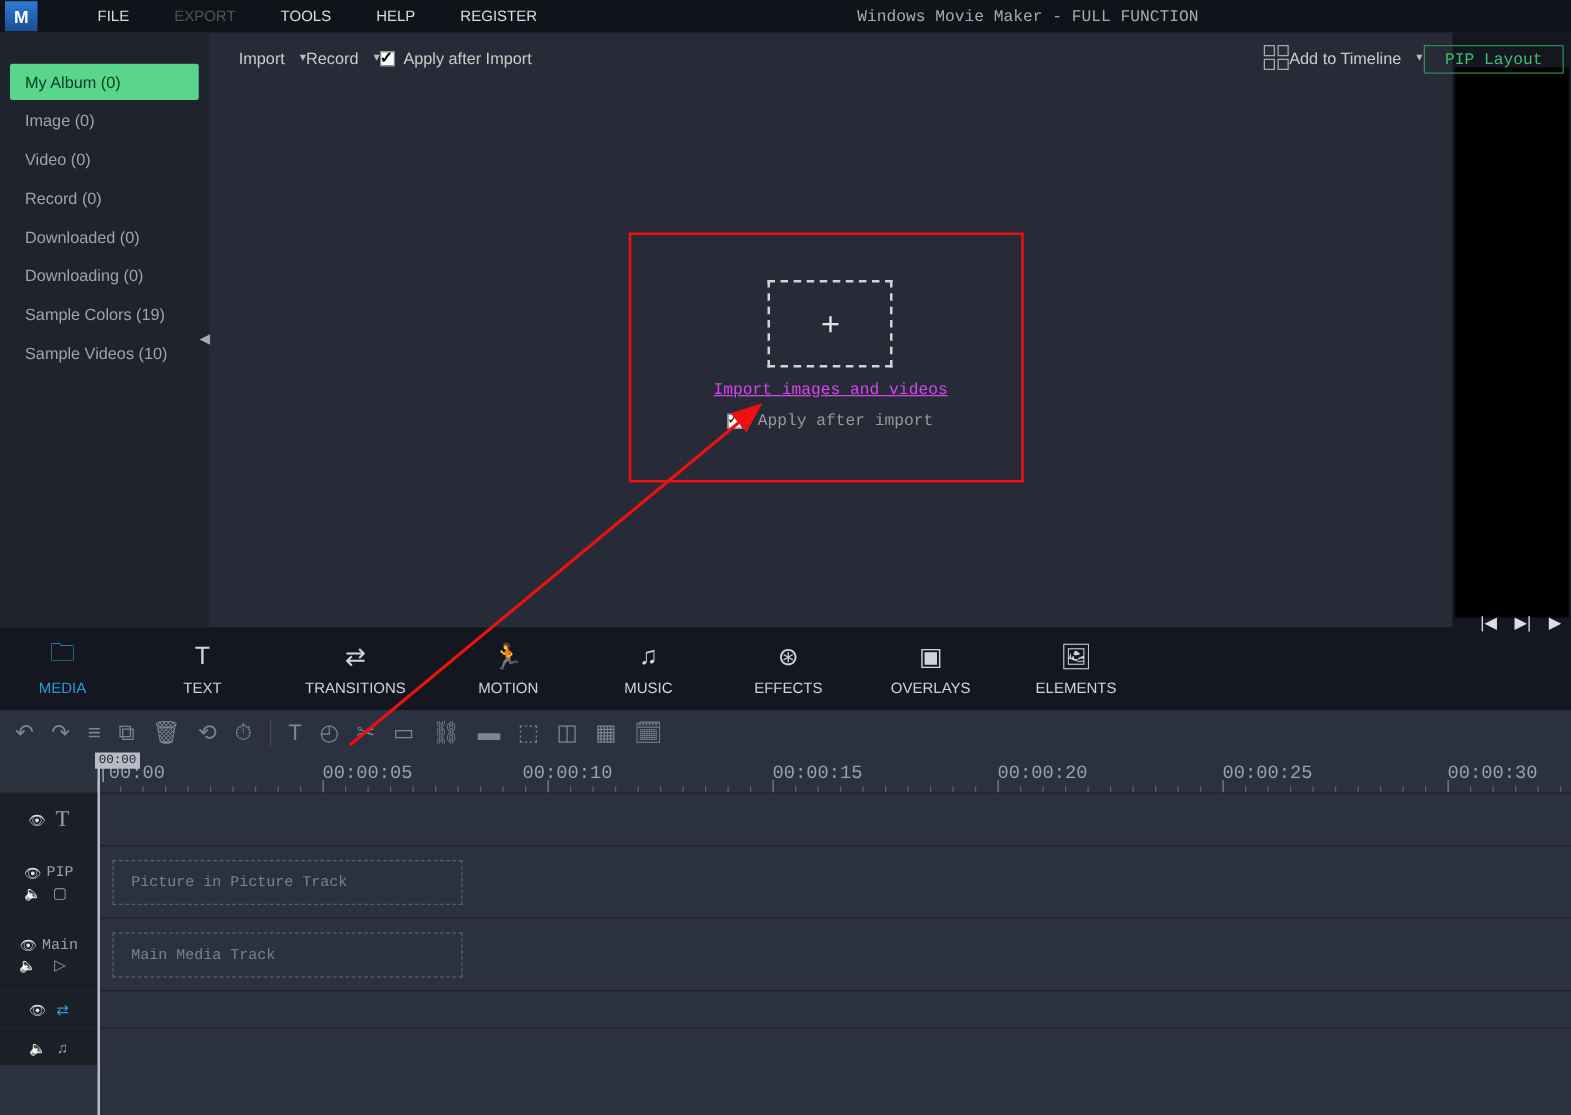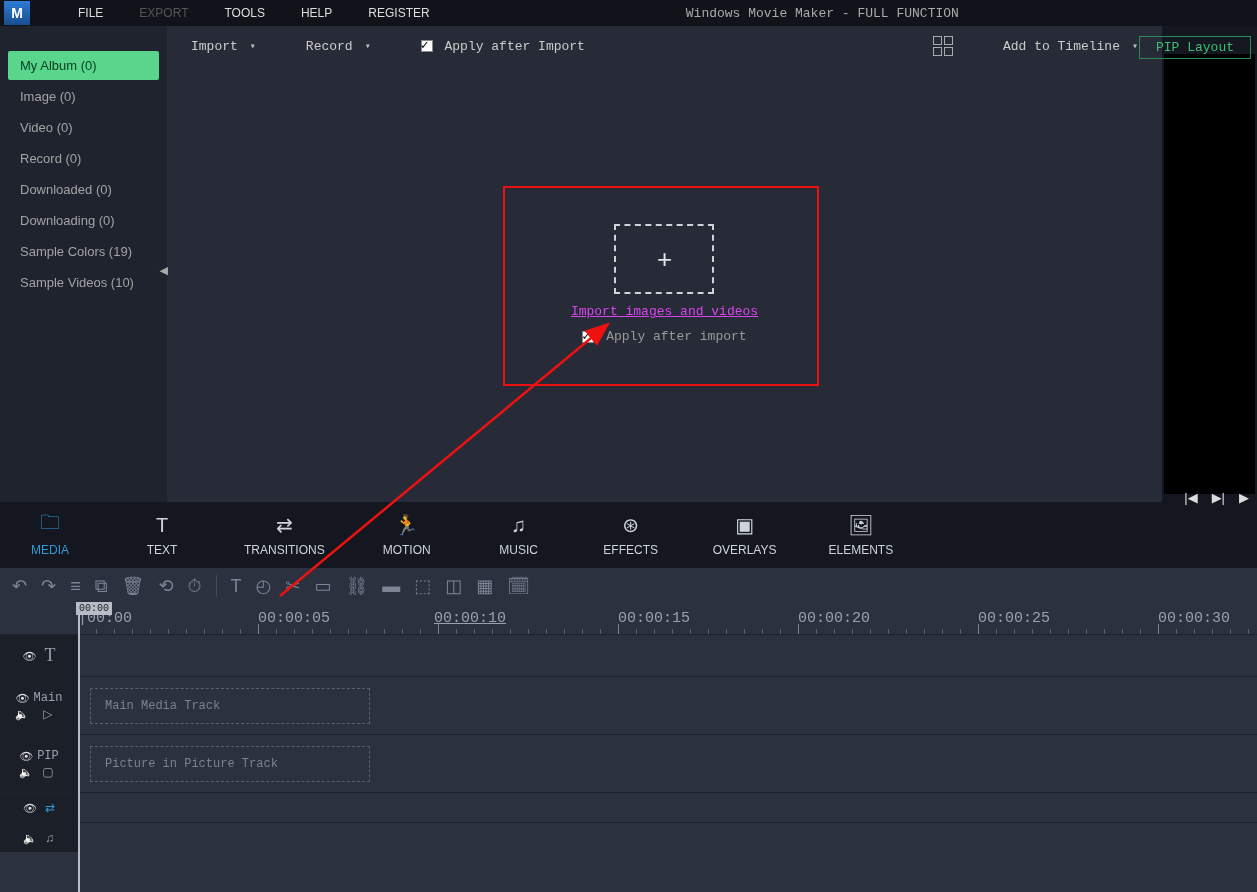--- a/index.html
+++ b/index.html
@@ -81,22 +81,21 @@
     flex: 1;
     display: flex;
     flex-direction: column;
     position: relative;
   }
   .media-toolbar {
     height: 40px;
     display: flex;
     align-items: center;
     padding: 0 24px;
-    gap: 50px;
-    font-family: Liberation Mono, monospace;
+    font-family: Liberation Sans, sans-serif;
     color: #ccc;
   }
   .media-toolbar .spacer { flex: 1; }
   .dropdown {
     display: flex; align-items: center; gap: 6px; cursor: pointer;
   }
   .chev::after { content: "\25BE"; font-size: 10px; color: #bbb; margin-left: 6px; }
   .chk {
     display: inline-block; width: 12px; height: 12px;
     border: 1px solid #888; background: #fff; position: relative;
@@ -437,21 +436,21 @@
       <div class="major" style="left: 180px;"></div>
       <div class="minor" style="left: 198px;"></div>
       <div class="minor" style="left: 216px;"></div>
       <div class="minor" style="left: 234px;"></div>
       <div class="minor" style="left: 252px;"></div>
       <div class="minor" style="left: 270px;"></div>
       <div class="minor" style="left: 288px;"></div>
       <div class="minor" style="left: 306px;"></div>
       <div class="minor" style="left: 324px;"></div>
       <div class="minor" style="left: 342px;"></div>
-      <div class="tick" style="left: 356px; text-decoration: underline;">00:00:10</div>
+      <div class="tick" style="left: 340px;">00:00:10</div>
       <div class="major" style="left: 360px;"></div>
       <div class="minor" style="left: 378px;"></div>
       <div class="minor" style="left: 396px;"></div>
       <div class="minor" style="left: 414px;"></div>
       <div class="minor" style="left: 432px;"></div>
       <div class="minor" style="left: 450px;"></div>
       <div class="minor" style="left: 468px;"></div>
       <div class="minor" style="left: 486px;"></div>
       <div class="minor" style="left: 504px;"></div>
       <div class="minor" style="left: 522px;"></div>
@@ -507,42 +506,42 @@
       <div class="track-body"></div>
     </div>
 
     <div class="track-row" style="height:58px;">
       <div class="track-head" style="flex-wrap:wrap;gap:4px;">
         <div class="col">
             <span class="eye"></span>
             <span class="spk"></span>
           </div>
         <div class="col">
-            <span style="font-family:'Courier New';">Main</span>
-            <span>▷</span>
+            <span style="font-family:'Courier New';">PIP</span>
+            <span>▢</span>
           </div>
       </div>
       <div class="track-body">
-        <div class="dash-slot">Main Media Track</div>
+        <div class="dash-slot">Picture in Picture Track</div>
       </div>
     </div>
 
     <div class="track-row" style="height:58px;">
       <div class="track-head" style="flex-wrap:wrap;gap:4px;">
         <div class="col">
             <span class="eye"></span>
             <span class="spk"></span>
           </div>
         <div class="col">
-            <span style="font-family:'Courier New';">PIP</span>
-            <span>▢</span>
+            <span style="font-family:'Courier New';">Main</span>
+            <span>▷</span>
           </div>
       </div>
       <div class="track-body">
-        <div class="dash-slot">Picture in Picture Track</div>
+        <div class="dash-slot">Main Media Track</div>
       </div>
     </div>
 
     <div class="track-row" style="height:30px;">
       <div class="track-head">
         <span class="eye"></span>
         <span style="color:#2e9ad6;">⇄</span>
       </div>
       <div class="track-body"></div>
     </div>

